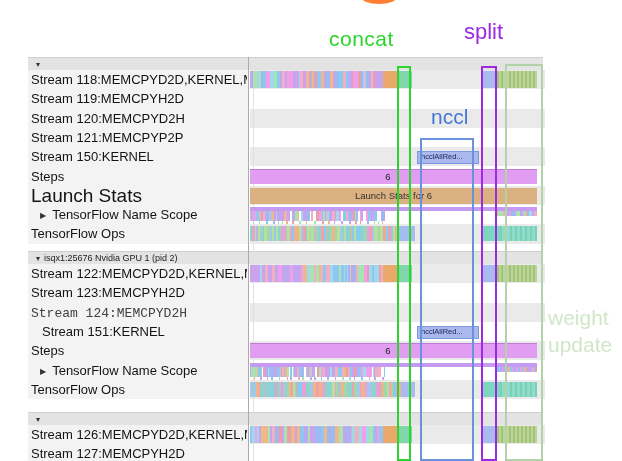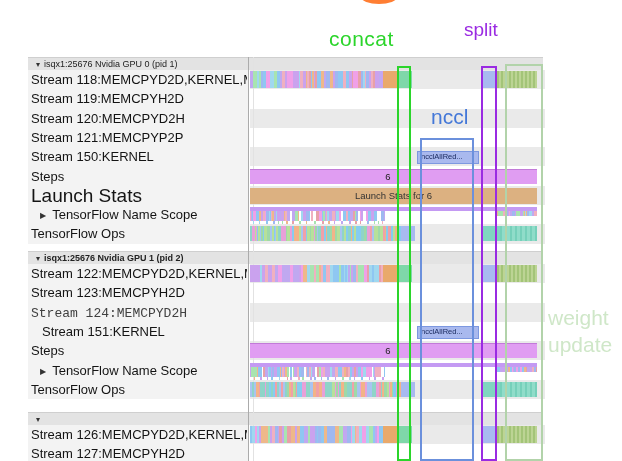--- a/index.html
+++ b/index.html
@@ -2,36 +2,35 @@
 <html><head>
 <meta charset="utf-8">
 <style>
   html,body{margin:0;padding:0;background:#fff;}
   #page{position:relative;width:622px;height:461px;overflow:hidden;background:#fff;
         font-family:"Liberation Sans", sans-serif;}
   #timeline{position:absolute;left:0;top:0;width:622px;height:461px;}
   .abox{position:absolute;border:2px solid;z-index:5;box-sizing:border-box;background:transparent;}
   .alabel{position:absolute;z-index:6;font-size:21px;white-space:normal;}
   #lab-concat{left:329px;top:27px;letter-spacing:0.5px;}
-  #lab-split{left:464px;top:19px;font-size:19px;}
+  #lab-split{left:464px;top:19px;font-size:22px;}
   #lab-nccl{left:431px;top:105px;}
   #lab-weight{left:548px;top:304px;width:80px;line-height:27px;}
   #orange-frag{position:absolute;left:361px;top:-10px;width:36px;height:14px;border-radius:50%;z-index:6;}
   #divider{position:absolute;left:248px;top:57px;width:1px;height:404px;background:#ababab;z-index:3;}
   #gridline{position:absolute;left:253px;top:57px;width:1px;height:404px;background:#e2e2e2;z-index:1;}
 </style>
 </head>
 <body>
 
 <div id="page">
   <div id="timeline">
       <div style="position: absolute; left: 28px; top: 57px; width: 220px; height: 186.7px; background: rgb(243, 243, 243);"></div>
       <div style="position: absolute; left: 28px; top: 57px; width: 515px; height: 13px; background: rgb(227, 227, 227); border-top: 1px solid rgb(207, 207, 207); box-sizing: border-box; display: flex; align-items: center; font-size: 9px; color: rgb(34, 34, 34);">
         <span style="margin-left: 8px; font-size: 8px; color: rgb(51, 51, 51);">▾</span>
-        <span style="margin-left: 4px; white-space: nowrap;">isqx1:25676 Nvidia GPU 0 (pid 1)</span>
       </div>
       <div style="position: absolute; left: 250px; top: 70px; width: 295px; height: 19.3px; background: rgb(234, 234, 234);"></div>
       <div style="position: absolute; left: 31px; top: 70px; width: 216px; height: 19.3px; line-height: 19.3px; font-size: 13px; color: rgb(20, 20, 20); white-space: nowrap; overflow: hidden;"><span style="">Stream 118:MEMCPYD2D,KERNEL,ME</span></div>
       <div style="position: absolute; left: 250px; top: 70px; width: 287px; height: 19.3px; z-index: 2;">
         <div style="position: absolute; left: 0px; top: 1px; width: 133px; height: 17px; background: linear-gradient(90deg, rgb(192, 168, 240) 0px, rgb(192, 168, 240) 3px, rgb(168, 228, 176) 3px, rgb(168, 228, 176) 7px, rgb(160, 216, 239) 7px, rgb(160, 216, 239) 9px, rgb(168, 228, 176) 9px, rgb(168, 228, 176) 11px, rgb(159, 184, 240) 11px, rgb(159, 184, 240) 13px, rgb(143, 199, 242) 13px, rgb(143, 199, 242) 16px, rgb(240, 160, 232) 16px, rgb(240, 160, 232) 20px, rgb(160, 216, 239) 20px, rgb(160, 216, 239) 24px, rgb(168, 228, 176) 24px, rgb(168, 228, 176) 27px, rgb(143, 199, 242) 27px, rgb(143, 199, 242) 30px, rgb(192, 168, 240) 30px, rgb(192, 168, 240) 32px, rgb(240, 176, 192) 32px, rgb(240, 176, 192) 35px, rgb(202, 162, 238) 35px, rgb(202, 162, 238) 37px, rgb(240, 160, 232) 37px, rgb(240, 160, 232) 41px, rgb(240, 160, 232) 41px, rgb(240, 160, 232) 43px, rgb(202, 162, 238) 43px, rgb(202, 162, 238) 45px, rgb(202, 162, 238) 45px, rgb(202, 162, 238) 49px, rgb(160, 216, 239) 49px, rgb(160, 216, 239) 50px, rgb(240, 176, 192) 50px, rgb(240, 176, 192) 51px, rgb(240, 176, 192) 51px, rgb(240, 176, 192) 53px, rgb(202, 162, 238) 53px, rgb(202, 162, 238) 56px, rgb(238, 184, 138) 56px, rgb(238, 184, 138) 57px, rgb(240, 176, 192) 57px, rgb(240, 176, 192) 59px, rgb(232, 160, 168) 59px, rgb(232, 160, 168) 61px, rgb(143, 199, 242) 61px, rgb(143, 199, 242) 62px, rgb(238, 184, 138) 62px, rgb(238, 184, 138) 64px, rgb(202, 162, 238) 64px, rgb(202, 162, 238) 65px, rgb(232, 160, 168) 65px, rgb(232, 160, 168) 67px, rgb(143, 199, 242) 67px, rgb(143, 199, 242) 71px, rgb(238, 184, 138) 71px, rgb(238, 184, 138) 74px, rgb(192, 168, 240) 74px, rgb(192, 168, 240) 76px, rgb(159, 184, 240) 76px, rgb(159, 184, 240) 80px, rgb(238, 184, 138) 80px, rgb(238, 184, 138) 83px, rgb(202, 162, 238) 83px, rgb(202, 162, 238) 85px, rgb(159, 184, 240) 85px, rgb(159, 184, 240) 88px, rgb(143, 199, 242) 88px, rgb(143, 199, 242) 90px, rgb(143, 199, 242) 90px, rgb(143, 199, 242) 93px, rgb(240, 176, 192) 93px, rgb(240, 176, 192) 96px, rgb(143, 199, 242) 96px, rgb(143, 199, 242) 99px, rgb(202, 162, 238) 99px, rgb(202, 162, 238) 102px, rgb(232, 160, 168) 102px, rgb(232, 160, 168) 103px, rgb(240, 160, 232) 103px, rgb(240, 160, 232) 105px, rgb(240, 160, 232) 105px, rgb(240, 160, 232) 108px, rgb(232, 160, 168) 108px, rgb(232, 160, 168) 111px, rgb(159, 184, 240) 111px, rgb(159, 184, 240) 113px, rgb(160, 216, 239) 113px, rgb(160, 216, 239) 115px, rgb(240, 176, 192) 115px, rgb(240, 176, 192) 116px, rgb(159, 184, 240) 116px, rgb(159, 184, 240) 119px, rgb(202, 162, 238) 119px, rgb(202, 162, 238) 121px, rgb(240, 176, 192) 121px, rgb(240, 176, 192) 123px, rgb(232, 160, 168) 123px, rgb(232, 160, 168) 125px, rgb(202, 162, 238) 125px, rgb(202, 162, 238) 129px, rgb(192, 168, 240) 129px, rgb(192, 168, 240) 132px, rgb(202, 162, 238) 132px, rgb(202, 162, 238) 134px, rgb(168, 228, 176) 134px, rgb(168, 228, 176) 136px, rgb(232, 160, 168) 136px, rgb(232, 160, 168) 138px, rgb(202, 162, 238) 138px, rgb(202, 162, 238) 139px, rgb(159, 184, 240) 139px, rgb(159, 184, 240) 141px, rgb(240, 160, 232) 141px, rgb(240, 160, 232) 144px, rgb(192, 168, 240) 144px, rgb(192, 168, 240) 147px, rgb(240, 160, 232) 147px, rgb(240, 160, 232) 149px, rgb(238, 184, 138) 149px, rgb(238, 184, 138) 153px, rgb(160, 216, 239) 153px, rgb(160, 216, 239) 154px, rgb(238, 184, 138) 154px, rgb(238, 184, 138) 155px, rgb(160, 216, 239) 155px, rgb(160, 216, 239) 158px, rgb(160, 216, 239) 158px, rgb(160, 216, 239) 160px, rgb(192, 168, 240) 160px, rgb(192, 168, 240) 162px, rgb(143, 199, 242) 162px, rgb(143, 199, 242) 164px, rgb(143, 199, 242) 164px, rgb(143, 199, 242) 166px, rgb(202, 162, 238) 166px, rgb(202, 162, 238) 168px, rgb(160, 216, 239) 168px, rgb(160, 216, 239) 170px, rgb(240, 176, 192) 170px, rgb(240, 176, 192) 172px, rgb(143, 199, 242) 172px, rgb(143, 199, 242) 174px, rgb(160, 216, 239) 174px, rgb(160, 216, 239) 176px, rgb(143, 199, 242) 176px, rgb(143, 199, 242) 177px, rgb(240, 176, 192) 177px, rgb(240, 176, 192) 179px, rgb(192, 168, 240) 179px, rgb(192, 168, 240) 181px, rgb(159, 184, 240) 181px, rgb(159, 184, 240) 182px, rgb(232, 160, 168) 182px, rgb(232, 160, 168) 186px, rgb(159, 184, 240) 186px, rgb(159, 184, 240) 188px, rgb(160, 216, 239) 188px, rgb(160, 216, 239) 189px, rgb(168, 228, 176) 189px, rgb(168, 228, 176) 193px, rgb(192, 168, 240) 193px, rgb(192, 168, 240) 196px, rgb(143, 199, 242) 196px, rgb(143, 199, 242) 200px, rgb(192, 168, 240) 200px, rgb(192, 168, 240) 202px, rgb(232, 160, 168) 202px, rgb(232, 160, 168) 206px, rgb(202, 162, 238) 206px, rgb(202, 162, 238) 210px, rgb(160, 216, 239) 210px, rgb(160, 216, 239) 211px, rgb(202, 162, 238) 211px, rgb(202, 162, 238) 212px, rgb(240, 160, 232) 212px, rgb(240, 160, 232) 214px, rgb(143, 199, 242) 214px, rgb(143, 199, 242) 218px, rgb(168, 228, 176) 218px, rgb(168, 228, 176) 221px, rgb(240, 160, 232) 221px, rgb(240, 160, 232) 225px, rgb(143, 199, 242) 225px, rgb(143, 199, 242) 227px, rgb(202, 162, 238) 227px, rgb(202, 162, 238) 230px, rgb(238, 184, 138) 230px, rgb(238, 184, 138) 233px, rgb(143, 199, 242) 233px, rgb(143, 199, 242) 234px, rgb(232, 160, 168) 234px, rgb(232, 160, 168) 235px, rgb(143, 199, 242) 235px, rgb(143, 199, 242) 238px, rgb(143, 199, 242) 238px, rgb(143, 199, 242) 239px, rgb(202, 162, 238) 239px, rgb(202, 162, 238) 243px, rgb(202, 162, 238) 243px, rgb(202, 162, 238) 244px, rgb(168, 228, 176) 244px, rgb(168, 228, 176) 246px, rgb(240, 176, 192) 246px, rgb(240, 176, 192) 247px, rgb(238, 184, 138) 247px, rgb(238, 184, 138) 250px, rgb(143, 199, 242) 250px, rgb(143, 199, 242) 254px, rgb(238, 184, 138) 254px, rgb(238, 184, 138) 257px, rgb(159, 184, 240) 257px, rgb(159, 184, 240) 259px, rgb(240, 160, 232) 259px, rgb(240, 160, 232) 261px, rgb(202, 162, 238) 261px, rgb(202, 162, 238) 264px, rgb(168, 228, 176) 264px, rgb(168, 228, 176) 267px, rgb(143, 199, 242) 267px, rgb(143, 199, 242) 270px, rgb(192, 168, 240) 270px, rgb(192, 168, 240) 272px, rgb(232, 160, 168) 272px, rgb(232, 160, 168) 275px, rgb(232, 160, 168) 275px, rgb(232, 160, 168) 277px, rgb(143, 199, 242) 277px, rgb(143, 199, 242) 279px, rgb(232, 160, 168) 279px, rgb(232, 160, 168) 281px, rgb(240, 160, 232) 281px, rgb(240, 160, 232) 283px, rgb(160, 216, 239) 283px, rgb(160, 216, 239) 286px, rgb(159, 184, 240) 286px, rgb(159, 184, 240) 288px, rgb(160, 216, 239) 288px, rgb(160, 216, 239) 289px, rgb(160, 216, 239) 289px, rgb(160, 216, 239) 290px, rgb(159, 184, 240) 290px, rgb(159, 184, 240) 293px, rgb(238, 184, 138) 293px, rgb(238, 184, 138) 296px, rgb(159, 184, 240) 296px, rgb(159, 184, 240) 299px, rgb(160, 216, 239) 299px, rgb(160, 216, 239) 303px);"></div>
         <div style="position: absolute; left: 133px; top: 1px; width: 16px; height: 17px; background: rgb(233, 169, 107);"></div>
         <div style="position: absolute; left: 149px; top: 1px; width: 13px; height: 17px; background: rgb(127, 215, 169);"></div>
         <div style="position: absolute; left: 231px; top: 1px; width: 15px; height: 17px; background: rgb(168, 186, 240);"></div>
         <div style="position: absolute; left: 247px; top: 1px; width: 40px; height: 17px; background: repeating-linear-gradient(90deg, rgb(163, 196, 120) 0px, rgb(163, 196, 120) 2px, rgb(188, 212, 148) 2px, rgb(188, 212, 148) 4px);"></div>
       </div>
@@ -72,21 +71,21 @@
       <div style="position: absolute; left: 31px; top: 224.4px; width: 216px; height: 19.3px; line-height: 19.3px; font-size: 13px; color: rgb(20, 20, 20); white-space: nowrap; overflow: hidden;"><span style="">TensorFlow Ops</span></div>
       <div style="position: absolute; left: 250px; top: 224.4px; width: 287px; height: 19.3px; z-index: 2;">
         <div style="position: absolute; left: 0px; top: 2px; width: 151px; height: 15px; background: linear-gradient(90deg, rgb(143, 212, 200) 0px, rgb(143, 212, 200) 2px, rgb(232, 160, 216) 2px, rgb(232, 160, 216) 5px, rgb(183, 224, 154) 5px, rgb(183, 224, 154) 6px, rgb(232, 160, 216) 6px, rgb(232, 160, 216) 7px, rgb(134, 204, 240) 7px, rgb(134, 204, 240) 8px, rgb(183, 224, 154) 8px, rgb(183, 224, 154) 10px, rgb(168, 196, 240) 10px, rgb(168, 196, 240) 11px, rgb(159, 217, 168) 11px, rgb(159, 217, 168) 13px, rgb(134, 204, 240) 13px, rgb(134, 204, 240) 14px, rgb(183, 224, 154) 14px, rgb(183, 224, 154) 17px, rgb(159, 217, 168) 17px, rgb(159, 217, 168) 20px, rgb(168, 196, 240) 20px, rgb(168, 196, 240) 22px, rgb(183, 224, 154) 22px, rgb(183, 224, 154) 24px, rgb(134, 204, 240) 24px, rgb(134, 204, 240) 25px, rgb(168, 196, 240) 25px, rgb(168, 196, 240) 26px, rgb(183, 224, 154) 26px, rgb(183, 224, 154) 28px, rgb(143, 212, 200) 28px, rgb(143, 212, 200) 31px, rgb(232, 160, 216) 31px, rgb(232, 160, 216) 33px, rgb(232, 160, 216) 33px, rgb(232, 160, 216) 36px, rgb(159, 217, 168) 36px, rgb(159, 217, 168) 37px, rgb(183, 224, 154) 37px, rgb(183, 224, 154) 40px, rgb(232, 160, 216) 40px, rgb(232, 160, 216) 42px, rgb(134, 204, 240) 42px, rgb(134, 204, 240) 44px, rgb(242, 179, 136) 44px, rgb(242, 179, 136) 46px, rgb(242, 179, 136) 46px, rgb(242, 179, 136) 49px, rgb(183, 224, 154) 49px, rgb(183, 224, 154) 51px, rgb(168, 196, 240) 51px, rgb(168, 196, 240) 53px, rgb(240, 160, 168) 53px, rgb(240, 160, 168) 56px, rgb(134, 204, 240) 56px, rgb(134, 204, 240) 57px, rgb(183, 224, 154) 57px, rgb(183, 224, 154) 60px, rgb(159, 217, 168) 60px, rgb(159, 217, 168) 61px, rgb(183, 224, 154) 61px, rgb(183, 224, 154) 64px, rgb(232, 160, 216) 64px, rgb(232, 160, 216) 65px, rgb(159, 217, 168) 65px, rgb(159, 217, 168) 67px, rgb(168, 196, 240) 67px, rgb(168, 196, 240) 68px, rgb(143, 212, 200) 68px, rgb(143, 212, 200) 71px, rgb(240, 160, 168) 71px, rgb(240, 160, 168) 74px, rgb(134, 204, 240) 74px, rgb(134, 204, 240) 76px, rgb(242, 179, 136) 76px, rgb(242, 179, 136) 77px, rgb(143, 212, 200) 77px, rgb(143, 212, 200) 80px, rgb(159, 217, 168) 80px, rgb(159, 217, 168) 82px, rgb(242, 179, 136) 82px, rgb(242, 179, 136) 85px, rgb(159, 217, 168) 85px, rgb(159, 217, 168) 87px, rgb(183, 224, 154) 87px, rgb(183, 224, 154) 90px, rgb(168, 196, 240) 90px, rgb(168, 196, 240) 92px, rgb(143, 212, 200) 92px, rgb(143, 212, 200) 94px, rgb(183, 224, 154) 94px, rgb(183, 224, 154) 96px, rgb(134, 204, 240) 96px, rgb(134, 204, 240) 98px, rgb(143, 212, 200) 98px, rgb(143, 212, 200) 101px, rgb(242, 179, 136) 101px, rgb(242, 179, 136) 102px, rgb(134, 204, 240) 102px, rgb(134, 204, 240) 104px, rgb(183, 224, 154) 104px, rgb(183, 224, 154) 106px, rgb(134, 204, 240) 106px, rgb(134, 204, 240) 109px, rgb(134, 204, 240) 109px, rgb(134, 204, 240) 111px, rgb(143, 212, 200) 111px, rgb(143, 212, 200) 114px, rgb(159, 217, 168) 114px, rgb(159, 217, 168) 116px, rgb(143, 212, 200) 116px, rgb(143, 212, 200) 117px, rgb(232, 160, 216) 117px, rgb(232, 160, 216) 120px, rgb(240, 160, 168) 120px, rgb(240, 160, 168) 122px, rgb(168, 196, 240) 122px, rgb(168, 196, 240) 124px, rgb(183, 224, 154) 124px, rgb(183, 224, 154) 126px, rgb(183, 224, 154) 126px, rgb(183, 224, 154) 127px, rgb(183, 224, 154) 127px, rgb(183, 224, 154) 128px, rgb(159, 217, 168) 128px, rgb(159, 217, 168) 130px, rgb(183, 224, 154) 130px, rgb(183, 224, 154) 133px, rgb(240, 160, 168) 133px, rgb(240, 160, 168) 135px, rgb(242, 179, 136) 135px, rgb(242, 179, 136) 136px, rgb(134, 204, 240) 136px, rgb(134, 204, 240) 138px, rgb(240, 160, 168) 138px, rgb(240, 160, 168) 141px, rgb(134, 204, 240) 141px, rgb(134, 204, 240) 143px, rgb(183, 224, 154) 143px, rgb(183, 224, 154) 145px, rgb(242, 179, 136) 145px, rgb(242, 179, 136) 147px, rgb(168, 196, 240) 147px, rgb(168, 196, 240) 149px, rgb(134, 204, 240) 149px, rgb(134, 204, 240) 151px, rgb(183, 224, 154) 151px, rgb(183, 224, 154) 153px, rgb(168, 196, 240) 153px, rgb(168, 196, 240) 154px, rgb(242, 179, 136) 154px, rgb(242, 179, 136) 155px, rgb(240, 160, 168) 155px, rgb(240, 160, 168) 157px, rgb(143, 212, 200) 157px, rgb(143, 212, 200) 158px, rgb(242, 179, 136) 158px, rgb(242, 179, 136) 159px, rgb(240, 160, 168) 159px, rgb(240, 160, 168) 160px, rgb(232, 160, 216) 160px, rgb(232, 160, 216) 161px, rgb(240, 160, 168) 161px, rgb(240, 160, 168) 163px, rgb(159, 217, 168) 163px, rgb(159, 217, 168) 164px, rgb(232, 160, 216) 164px, rgb(232, 160, 216) 166px, rgb(242, 179, 136) 166px, rgb(242, 179, 136) 168px, rgb(242, 179, 136) 168px, rgb(242, 179, 136) 170px, rgb(168, 196, 240) 170px, rgb(168, 196, 240) 172px, rgb(159, 217, 168) 172px, rgb(159, 217, 168) 173px, rgb(143, 212, 200) 173px, rgb(143, 212, 200) 175px, rgb(183, 224, 154) 175px, rgb(183, 224, 154) 177px, rgb(242, 179, 136) 177px, rgb(242, 179, 136) 178px, rgb(134, 204, 240) 178px, rgb(134, 204, 240) 179px, rgb(183, 224, 154) 179px, rgb(183, 224, 154) 180px, rgb(240, 160, 168) 180px, rgb(240, 160, 168) 182px, rgb(168, 196, 240) 182px, rgb(168, 196, 240) 184px, rgb(134, 204, 240) 184px, rgb(134, 204, 240) 186px, rgb(159, 217, 168) 186px, rgb(159, 217, 168) 188px, rgb(232, 160, 216) 188px, rgb(232, 160, 216) 190px, rgb(168, 196, 240) 190px, rgb(168, 196, 240) 193px, rgb(242, 179, 136) 193px, rgb(242, 179, 136) 195px, rgb(183, 224, 154) 195px, rgb(183, 224, 154) 196px, rgb(159, 217, 168) 196px, rgb(159, 217, 168) 198px, rgb(232, 160, 216) 198px, rgb(232, 160, 216) 200px, rgb(168, 196, 240) 200px, rgb(168, 196, 240) 203px, rgb(232, 160, 216) 203px, rgb(232, 160, 216) 205px, rgb(134, 204, 240) 205px, rgb(134, 204, 240) 206px, rgb(168, 196, 240) 206px, rgb(168, 196, 240) 208px, rgb(240, 160, 168) 208px, rgb(240, 160, 168) 210px, rgb(168, 196, 240) 210px, rgb(168, 196, 240) 212px, rgb(232, 160, 216) 212px, rgb(232, 160, 216) 213px, rgb(183, 224, 154) 213px, rgb(183, 224, 154) 214px, rgb(143, 212, 200) 214px, rgb(143, 212, 200) 217px, rgb(183, 224, 154) 217px, rgb(183, 224, 154) 218px, rgb(240, 160, 168) 218px, rgb(240, 160, 168) 221px, rgb(168, 196, 240) 221px, rgb(168, 196, 240) 222px, rgb(143, 212, 200) 222px, rgb(143, 212, 200) 224px, rgb(183, 224, 154) 224px, rgb(183, 224, 154) 226px, rgb(143, 212, 200) 226px, rgb(143, 212, 200) 229px, rgb(242, 179, 136) 229px, rgb(242, 179, 136) 231px, rgb(134, 204, 240) 231px, rgb(134, 204, 240) 233px, rgb(242, 179, 136) 233px, rgb(242, 179, 136) 235px, rgb(134, 204, 240) 235px, rgb(134, 204, 240) 237px, rgb(134, 204, 240) 237px, rgb(134, 204, 240) 240px, rgb(168, 196, 240) 240px, rgb(168, 196, 240) 241px, rgb(242, 179, 136) 241px, rgb(242, 179, 136) 243px, rgb(242, 179, 136) 243px, rgb(242, 179, 136) 244px, rgb(143, 212, 200) 244px, rgb(143, 212, 200) 247px, rgb(242, 179, 136) 247px, rgb(242, 179, 136) 249px, rgb(134, 204, 240) 249px, rgb(134, 204, 240) 251px, rgb(168, 196, 240) 251px, rgb(168, 196, 240) 252px, rgb(168, 196, 240) 252px, rgb(168, 196, 240) 255px, rgb(143, 212, 200) 255px, rgb(143, 212, 200) 258px, rgb(242, 179, 136) 258px, rgb(242, 179, 136) 260px, rgb(183, 224, 154) 260px, rgb(183, 224, 154) 263px, rgb(134, 204, 240) 263px, rgb(134, 204, 240) 265px, rgb(159, 217, 168) 265px, rgb(159, 217, 168) 266px, rgb(240, 160, 168) 266px, rgb(240, 160, 168) 267px, rgb(240, 160, 168) 267px, rgb(240, 160, 168) 268px, rgb(183, 224, 154) 268px, rgb(183, 224, 154) 269px, rgb(134, 204, 240) 269px, rgb(134, 204, 240) 272px, rgb(159, 217, 168) 272px, rgb(159, 217, 168) 274px, rgb(168, 196, 240) 274px, rgb(168, 196, 240) 277px, rgb(183, 224, 154) 277px, rgb(183, 224, 154) 279px, rgb(159, 217, 168) 279px, rgb(159, 217, 168) 281px, rgb(232, 160, 216) 281px, rgb(232, 160, 216) 283px, rgb(232, 160, 216) 283px, rgb(232, 160, 216) 284px, rgb(232, 160, 216) 284px, rgb(232, 160, 216) 286px, rgb(143, 212, 200) 286px, rgb(143, 212, 200) 288px, rgb(242, 179, 136) 288px, rgb(242, 179, 136) 290px, rgb(159, 217, 168) 290px, rgb(159, 217, 168) 292px, rgb(168, 196, 240) 292px, rgb(168, 196, 240) 295px, rgb(159, 217, 168) 295px, rgb(159, 217, 168) 297px, rgb(242, 179, 136) 297px, rgb(242, 179, 136) 300px);"></div>
         <div style="position: absolute; left: 151px; top: 2px; width: 14px; height: 15px; background: rgb(168, 186, 240);"></div>
         <div style="position: absolute; left: 231px; top: 2px; width: 19px; height: 15px; background: rgb(127, 214, 192);"></div>
         <div style="position: absolute; left: 250px; top: 2px; width: 37px; height: 15px; background: repeating-linear-gradient(90deg, rgb(118, 208, 186) 0px, rgb(118, 208, 186) 2px, rgb(144, 220, 201) 2px, rgb(144, 220, 201) 5px);"></div>
       </div>
       <div style="position: absolute; left: 28px; top: 251px; width: 220px; height: 148.1px; background: rgb(243, 243, 243);"></div>
       <div style="position: absolute; left: 28px; top: 251px; width: 515px; height: 13px; background: rgb(227, 227, 227); border-top: 1px solid rgb(207, 207, 207); box-sizing: border-box; display: flex; align-items: center; font-size: 9px; color: rgb(34, 34, 34);">
         <span style="margin-left: 8px; font-size: 8px; color: rgb(51, 51, 51);">▾</span>
-        <span style="margin-left: 4px; white-space: nowrap; font-weight: bold;">isqx1:25676 Nvidia GPU 1 (pid 2)</span>
+        <span style="margin-left: 4px; white-space: nowrap;">isqx1:25676 Nvidia GPU 1 (pid 2)</span>
       </div>
       <div style="position: absolute; left: 250px; top: 264px; width: 295px; height: 19.3px; background: rgb(234, 234, 234);"></div>
       <div style="position: absolute; left: 31px; top: 264px; width: 216px; height: 19.3px; line-height: 19.3px; font-size: 13px; color: rgb(20, 20, 20); white-space: nowrap; overflow: hidden;"><span style="">Stream 122:MEMCPYD2D,KERNEL,MI</span></div>
       <div style="position: absolute; left: 250px; top: 264px; width: 287px; height: 19.3px; z-index: 2;">
         <div style="position: absolute; left: 0px; top: 1px; width: 133px; height: 17px; background: linear-gradient(90deg, rgb(202, 162, 238) 0px, rgb(202, 162, 238) 4px, rgb(202, 162, 238) 4px, rgb(202, 162, 238) 6px, rgb(202, 162, 238) 6px, rgb(202, 162, 238) 10px, rgb(160, 216, 239) 10px, rgb(160, 216, 239) 12px, rgb(202, 162, 238) 12px, rgb(202, 162, 238) 15px, rgb(240, 176, 192) 15px, rgb(240, 176, 192) 18px, rgb(192, 168, 240) 18px, rgb(192, 168, 240) 19px, rgb(202, 162, 238) 19px, rgb(202, 162, 238) 22px, rgb(240, 176, 192) 22px, rgb(240, 176, 192) 25px, rgb(192, 168, 240) 25px, rgb(192, 168, 240) 28px, rgb(240, 160, 232) 28px, rgb(240, 160, 232) 32px, rgb(192, 168, 240) 32px, rgb(192, 168, 240) 36px, rgb(192, 168, 240) 36px, rgb(192, 168, 240) 40px, rgb(240, 160, 232) 40px, rgb(240, 160, 232) 43px, rgb(192, 168, 240) 43px, rgb(192, 168, 240) 46px, rgb(192, 168, 240) 46px, rgb(192, 168, 240) 49px, rgb(202, 162, 238) 49px, rgb(202, 162, 238) 51px, rgb(240, 160, 232) 51px, rgb(240, 160, 232) 53px, rgb(238, 184, 138) 53px, rgb(238, 184, 138) 57px, rgb(160, 216, 239) 57px, rgb(160, 216, 239) 60px, rgb(168, 228, 176) 60px, rgb(168, 228, 176) 64px, rgb(240, 176, 192) 64px, rgb(240, 176, 192) 66px, rgb(168, 228, 176) 66px, rgb(168, 228, 176) 69px, rgb(238, 184, 138) 69px, rgb(238, 184, 138) 71px, rgb(240, 176, 192) 71px, rgb(240, 176, 192) 73px, rgb(143, 199, 242) 73px, rgb(143, 199, 242) 76px, rgb(240, 176, 192) 76px, rgb(240, 176, 192) 80px, rgb(160, 216, 239) 80px, rgb(160, 216, 239) 83px, rgb(143, 199, 242) 83px, rgb(143, 199, 242) 86px, rgb(143, 199, 242) 86px, rgb(143, 199, 242) 89px, rgb(168, 228, 176) 89px, rgb(168, 228, 176) 91px, rgb(143, 199, 242) 91px, rgb(143, 199, 242) 94px, rgb(160, 216, 239) 94px, rgb(160, 216, 239) 95px, rgb(143, 199, 242) 95px, rgb(143, 199, 242) 97px, rgb(160, 216, 239) 97px, rgb(160, 216, 239) 98px, rgb(192, 168, 240) 98px, rgb(192, 168, 240) 100px, rgb(168, 228, 176) 100px, rgb(168, 228, 176) 101px, rgb(202, 162, 238) 101px, rgb(202, 162, 238) 103px, rgb(159, 184, 240) 103px, rgb(159, 184, 240) 106px, rgb(240, 176, 192) 106px, rgb(240, 176, 192) 108px, rgb(168, 228, 176) 108px, rgb(168, 228, 176) 112px, rgb(168, 228, 176) 112px, rgb(168, 228, 176) 114px, rgb(240, 160, 232) 114px, rgb(240, 160, 232) 117px, rgb(232, 160, 168) 117px, rgb(232, 160, 168) 119px, rgb(160, 216, 239) 119px, rgb(160, 216, 239) 122px, rgb(143, 199, 242) 122px, rgb(143, 199, 242) 124px, rgb(160, 216, 239) 124px, rgb(160, 216, 239) 126px, rgb(160, 216, 239) 126px, rgb(160, 216, 239) 129px, rgb(232, 160, 168) 129px, rgb(232, 160, 168) 131px, rgb(240, 176, 192) 131px, rgb(240, 176, 192) 135px, rgb(232, 160, 168) 135px, rgb(232, 160, 168) 137px, rgb(238, 184, 138) 137px, rgb(238, 184, 138) 139px, rgb(202, 162, 238) 139px, rgb(202, 162, 238) 140px, rgb(238, 184, 138) 140px, rgb(238, 184, 138) 144px, rgb(143, 199, 242) 144px, rgb(143, 199, 242) 147px, rgb(160, 216, 239) 147px, rgb(160, 216, 239) 150px, rgb(160, 216, 239) 150px, rgb(160, 216, 239) 154px, rgb(159, 184, 240) 154px, rgb(159, 184, 240) 156px, rgb(240, 176, 192) 156px, rgb(240, 176, 192) 159px, rgb(168, 228, 176) 159px, rgb(168, 228, 176) 162px, rgb(160, 216, 239) 162px, rgb(160, 216, 239) 165px, rgb(240, 160, 232) 165px, rgb(240, 160, 232) 168px, rgb(160, 216, 239) 168px, rgb(160, 216, 239) 170px, rgb(240, 160, 232) 170px, rgb(240, 160, 232) 173px, rgb(168, 228, 176) 173px, rgb(168, 228, 176) 177px, rgb(159, 184, 240) 177px, rgb(159, 184, 240) 181px, rgb(143, 199, 242) 181px, rgb(143, 199, 242) 184px, rgb(202, 162, 238) 184px, rgb(202, 162, 238) 186px, rgb(202, 162, 238) 186px, rgb(202, 162, 238) 190px, rgb(192, 168, 240) 190px, rgb(192, 168, 240) 194px, rgb(240, 176, 192) 194px, rgb(240, 176, 192) 197px, rgb(232, 160, 168) 197px, rgb(232, 160, 168) 199px, rgb(238, 184, 138) 199px, rgb(238, 184, 138) 201px, rgb(238, 184, 138) 201px, rgb(238, 184, 138) 205px, rgb(240, 176, 192) 205px, rgb(240, 176, 192) 209px, rgb(168, 228, 176) 209px, rgb(168, 228, 176) 212px, rgb(238, 184, 138) 212px, rgb(238, 184, 138) 213px, rgb(202, 162, 238) 213px, rgb(202, 162, 238) 215px, rgb(240, 160, 232) 215px, rgb(240, 160, 232) 216px, rgb(240, 160, 232) 216px, rgb(240, 160, 232) 218px, rgb(168, 228, 176) 218px, rgb(168, 228, 176) 221px, rgb(240, 160, 232) 221px, rgb(240, 160, 232) 223px, rgb(238, 184, 138) 223px, rgb(238, 184, 138) 226px, rgb(232, 160, 168) 226px, rgb(232, 160, 168) 228px, rgb(143, 199, 242) 228px, rgb(143, 199, 242) 230px, rgb(143, 199, 242) 230px, rgb(143, 199, 242) 231px, rgb(202, 162, 238) 231px, rgb(202, 162, 238) 232px, rgb(240, 176, 192) 232px, rgb(240, 176, 192) 234px, rgb(159, 184, 240) 234px, rgb(159, 184, 240) 235px, rgb(168, 228, 176) 235px, rgb(168, 228, 176) 237px, rgb(238, 184, 138) 237px, rgb(238, 184, 138) 241px, rgb(168, 228, 176) 241px, rgb(168, 228, 176) 244px, rgb(168, 228, 176) 244px, rgb(168, 228, 176) 247px, rgb(159, 184, 240) 247px, rgb(159, 184, 240) 251px, rgb(202, 162, 238) 251px, rgb(202, 162, 238) 253px, rgb(240, 176, 192) 253px, rgb(240, 176, 192) 255px, rgb(159, 184, 240) 255px, rgb(159, 184, 240) 258px, rgb(192, 168, 240) 258px, rgb(192, 168, 240) 262px, rgb(240, 176, 192) 262px, rgb(240, 176, 192) 265px, rgb(160, 216, 239) 265px, rgb(160, 216, 239) 267px, rgb(202, 162, 238) 267px, rgb(202, 162, 238) 268px, rgb(192, 168, 240) 268px, rgb(192, 168, 240) 272px, rgb(159, 184, 240) 272px, rgb(159, 184, 240) 276px, rgb(160, 216, 239) 276px, rgb(160, 216, 239) 278px, rgb(143, 199, 242) 278px, rgb(143, 199, 242) 281px, rgb(160, 216, 239) 281px, rgb(160, 216, 239) 283px, rgb(232, 160, 168) 283px, rgb(232, 160, 168) 285px, rgb(238, 184, 138) 285px, rgb(238, 184, 138) 287px, rgb(232, 160, 168) 287px, rgb(232, 160, 168) 290px, rgb(232, 160, 168) 290px, rgb(232, 160, 168) 291px, rgb(238, 184, 138) 291px, rgb(238, 184, 138) 293px, rgb(168, 228, 176) 293px, rgb(168, 228, 176) 294px, rgb(143, 199, 242) 294px, rgb(143, 199, 242) 298px, rgb(240, 160, 232) 298px, rgb(240, 160, 232) 302px);"></div>
         <div style="position: absolute; left: 133px; top: 1px; width: 16px; height: 17px; background: rgb(233, 169, 107);"></div>
         <div style="position: absolute; left: 149px; top: 1px; width: 13px; height: 17px; background: rgb(127, 215, 169);"></div>
         <div style="position: absolute; left: 231px; top: 1px; width: 15px; height: 17px; background: rgb(168, 186, 240);"></div>
         <div style="position: absolute; left: 247px; top: 1px; width: 40px; height: 17px; background: repeating-linear-gradient(90deg, rgb(163, 196, 120) 0px, rgb(163, 196, 120) 2px, rgb(188, 212, 148) 2px, rgb(188, 212, 148) 4px);"></div>
       </div>

